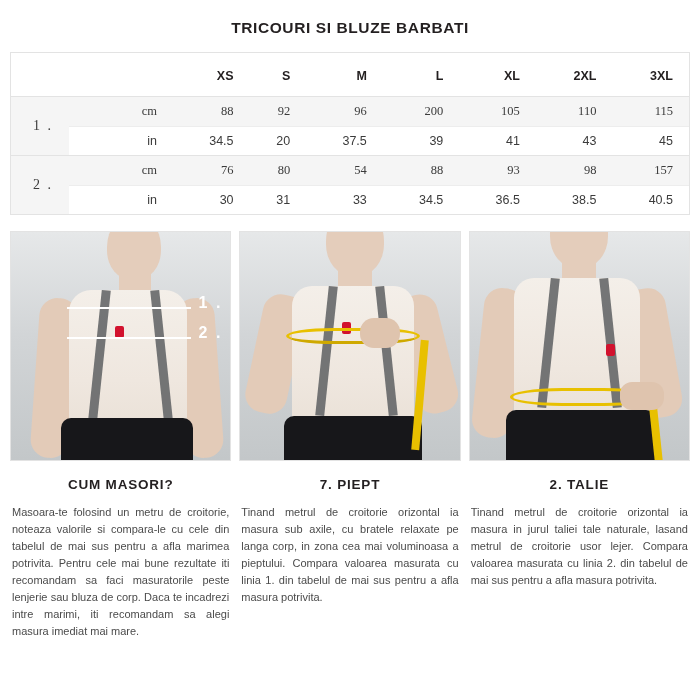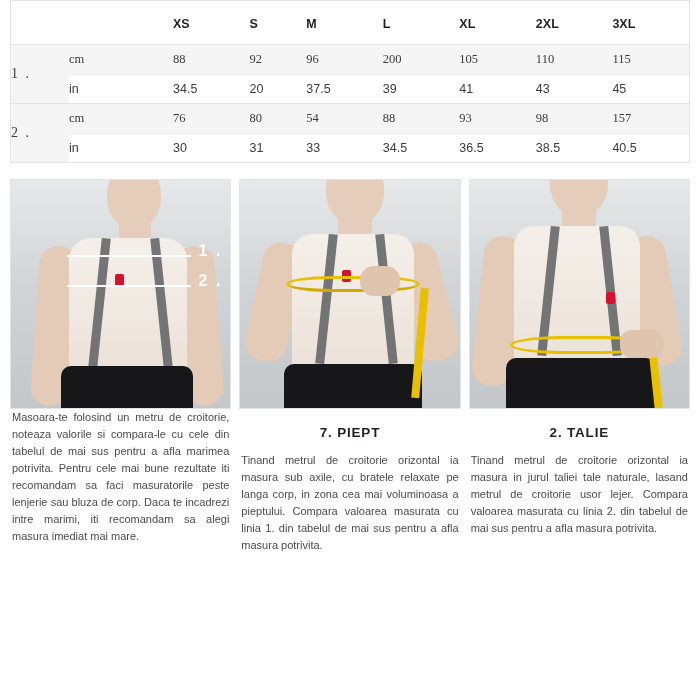--- a/index.html
+++ b/index.html
@@ -28,21 +28,21 @@
     margin: 0 10px;
     border: 1px solid #e3e3e3;
     background: #fff;
   }
   table.size {
     width: 100%;
     border-collapse: collapse;
     font-size: 12.5px;
   }
   table.size td, table.size th {
-    text-align: left;
+    text-align: right;
     padding: 7px 16px 7px 0;
     font-weight: normal;
     color: #3b3b3b;
     white-space: nowrap;
   }
   table.size thead th {
     font-weight: bold;
     color: #231f20;
     font-size: 12.5px;
     padding-top: 16px;
@@ -176,20 +176,21 @@
     color: #4b4b4b;
     text-align: justify;
     padding: 0 2px;
   }
 </style>
 </head>
 <body>
 
 <div class="page">
 
+  <div class="title">TRICOURI SI BLUZE BARBATI</div>
 
   <div class="table-wrap">
     <table class="size">
       <thead>
         <tr>
           <th class="col-idx"></th>
           <th class="col-unit"></th>
           <th>XS</th>
           <th>S</th>
           <th>M</th>
@@ -260,20 +261,21 @@
         <div class="torso p1-body"></div>
         <div class="strapL"></div>
         <div class="strapR"></div>
         <div class="logo-dot"></div>
         <div class="torso p1-shorts"></div>
         <div class="line-1"></div>
         <div class="lbl-1">1 .</div>
         <div class="line-2"></div>
         <div class="lbl-2">2 .</div>
       </div>
+      <div class="cap">CUM MASORI?</div>
       <div class="body-txt">Masoara-te folosind un metru de croitorie, noteaza valorile si compara-le cu cele din tabelul de mai sus pentru a afla marimea potrivita. Pentru cele mai bune rezultate iti recomandam sa faci masuratorile peste lenjerie sau bluza de corp. Daca te incadrezi intre marimi, iti recomandam sa alegi masura imediat mai mare.</div>
     </div>
 
     <div class="panel">
       <div class="photo">
         <div class="bg-grad"></div>
         <div class="torso skin p2-head"></div>
         <div class="torso skin p2-neck"></div>
         <div class="torso p2-armL"></div>
         <div class="torso p2-armR"></div>

